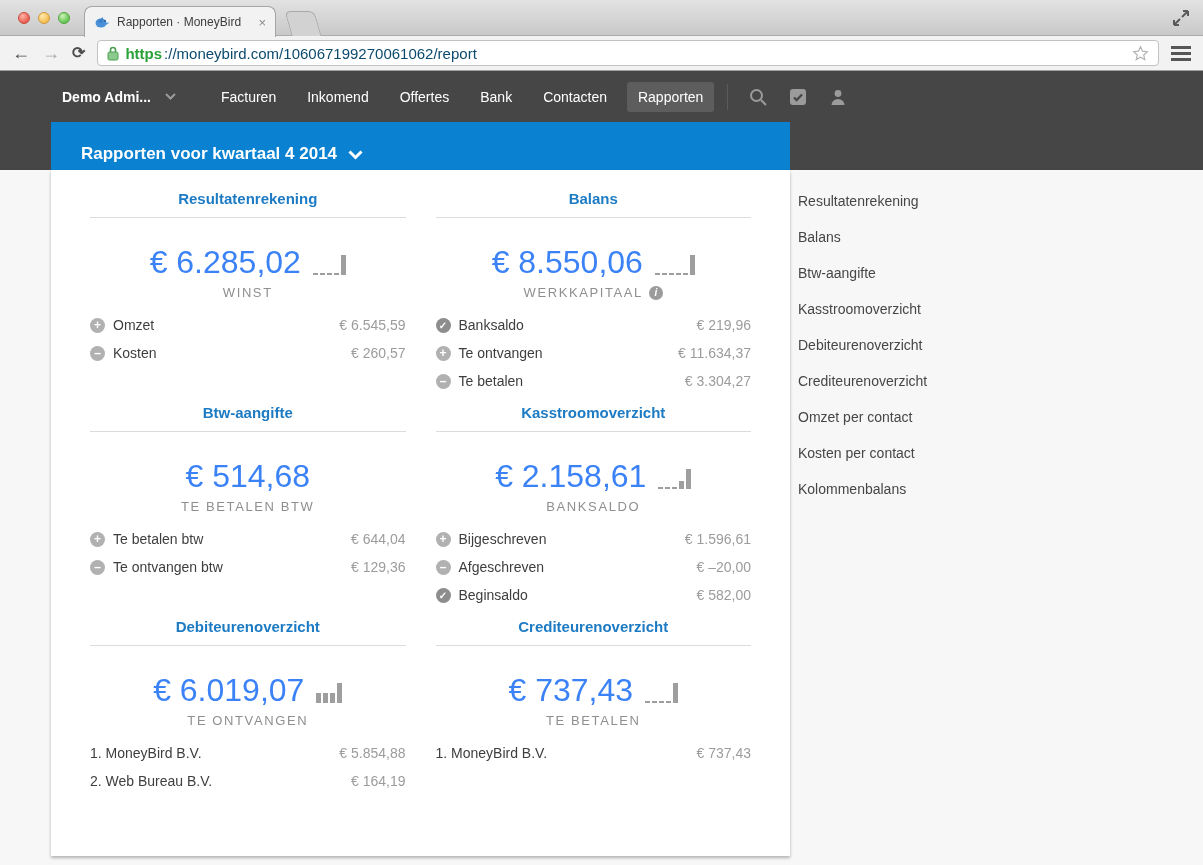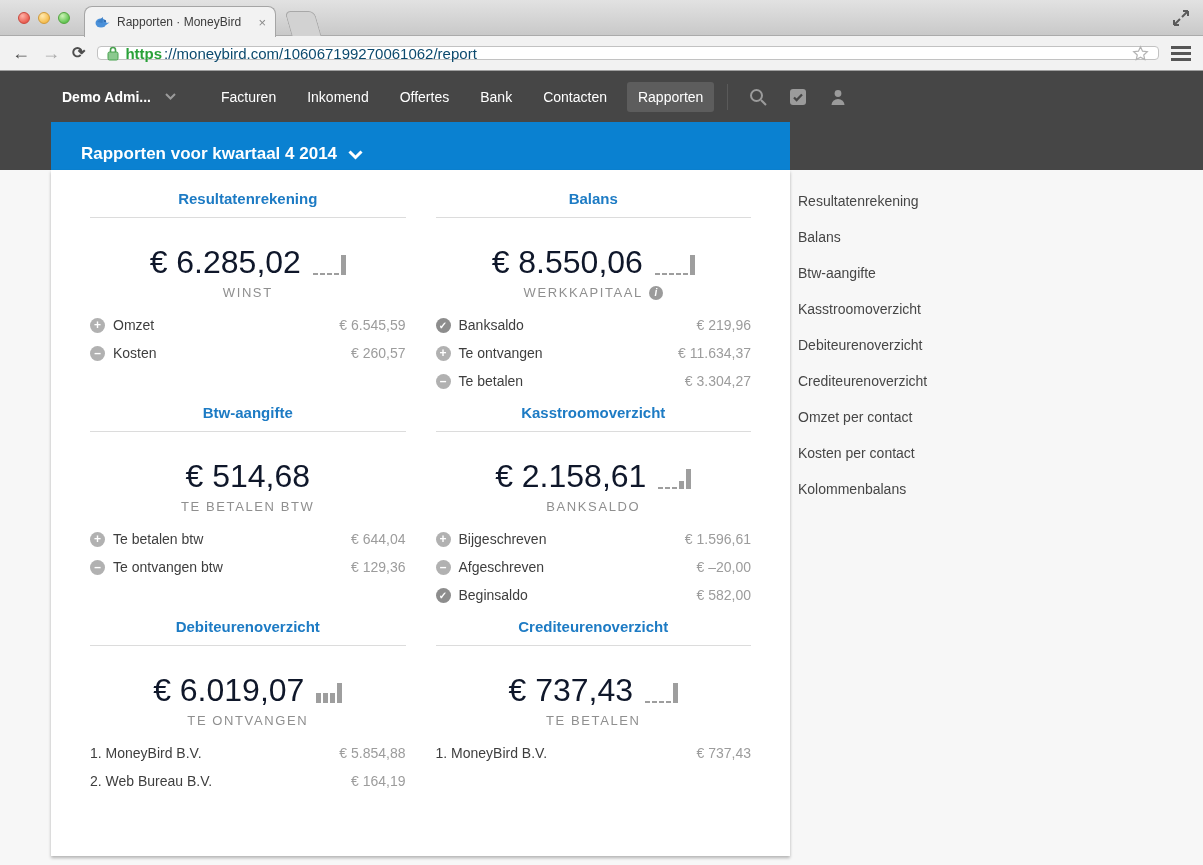--- a/index.html
+++ b/index.html
@@ -18,21 +18,21 @@
          display:flex; align-items:center; gap:7px; padding:0 9px; }
   .tab-title { flex:1; font-size:12px; color:#3c3c3c; white-space:nowrap; overflow:hidden; text-overflow:ellipsis; }
   .tab-close { font-size:13px; color:#8a8a8a; line-height:1; }
   .newtab-stub { position:absolute; left:288px; top:11px; width:30px; height:25px; background:#d2d2d2;
                  border:1px solid #a8a8a8; border-bottom:none; border-radius:6px 6px 0 0; transform:skewX(16deg); }
   .expand-icon { position:absolute; right:12px; top:8px; width:20px; height:20px; color:#5a5a5a; }
 
   .urlbar { height:35px; background:#f2f2f2; border-bottom:1px solid #9f9f9f; display:flex; align-items:center; padding:0 12px; gap:12px; }
   .chrome-arrow { font-size:18px; font-weight:700; line-height:1; }
   .back { color:#4e4e4e; } .fwd { color:#a9a9a9; } .reload { color:#4e4e4e; font-size:16px; }
-  .omnibox { flex:1; height:14px; background:#fff; border:1px solid #c2c2c2; border-radius:4px;
+  .omnibox { flex:1; height:26px; background:#fff; border:1px solid #c2c2c2; border-radius:4px;
              display:flex; align-items:center; gap:6px; padding:0 9px; font-size:15px; }
   .lock-icon { width:12px; height:15px; flex:none; }
   .url-scheme { color:#2aa139; font-weight:700; }
   .url-rest { color:#0c4a6e; }
   .star-icon { margin-left:auto; width:17px; height:17px; color:#b3b3b3; }
   .hamburger { width:20px; height:15px; border-top:3px solid #565656; border-bottom:3px solid #565656; position:relative; }
   .hamburger::after { content:""; position:absolute; left:0; right:0; top:3px; height:3px; background:#565656; }
 
   
   .dark-band { height:99px; background:#464646; }
@@ -49,21 +49,21 @@
   .banner svg { margin-top:2px; }
 
   
   .page { display:flex; align-items:flex-start; }
   .card { margin-left:51px; width:739px; min-height:622px; background:#fff; box-shadow:0 2px 3px rgba(0,0,0,.28);
           padding:20px 39px 24px; display:grid; grid-template-columns:1fr 1fr; column-gap:30px; grid-auto-rows:214px; }
   .report { text-align:center; }
   .report-title { display:inline-block; color:#1d7bc4; font-size:15px; font-weight:700; text-decoration:none; cursor:pointer; }
   .title-rule { border:none; border-top:1px solid #dcdcdc; margin-top:9px; }
   .amount-row { margin-top:20px; height:40px; display:flex; justify-content:center; align-items:flex-end; gap:12px; }
-  .amount { font-size:32px; color:#0f172a; line-height:1; }
+  .amount { font-size:32px; color:#3b82f6; line-height:1; }
   .spark { display:flex; align-items:flex-end; gap:2px; padding-bottom:3px; }
   .spark i { display:block; width:5px; background:#9e9e9e; }
   .caption { margin-top:7px; font-size:13px; color:#8f8f8f; letter-spacing:1.6px;
              display:flex; justify-content:center; align-items:center; gap:6px; }
   .info-icon { width:14px; height:14px; border-radius:50%; background:#9b9b9b; color:#fff;
                font-size:10px; line-height:14px; font-weight:700; letter-spacing:0; font-style:italic; }
   .rows { margin-top:11px; }
   .row { display:flex; align-items:center; height:28px; font-size:14px; color:#3e3e3e; }
   .row-icon { width:15px; height:15px; border-radius:50%; margin-right:8px; color:#fff;
               font-size:12px; line-height:14px; text-align:center; font-weight:700; flex:none; }

